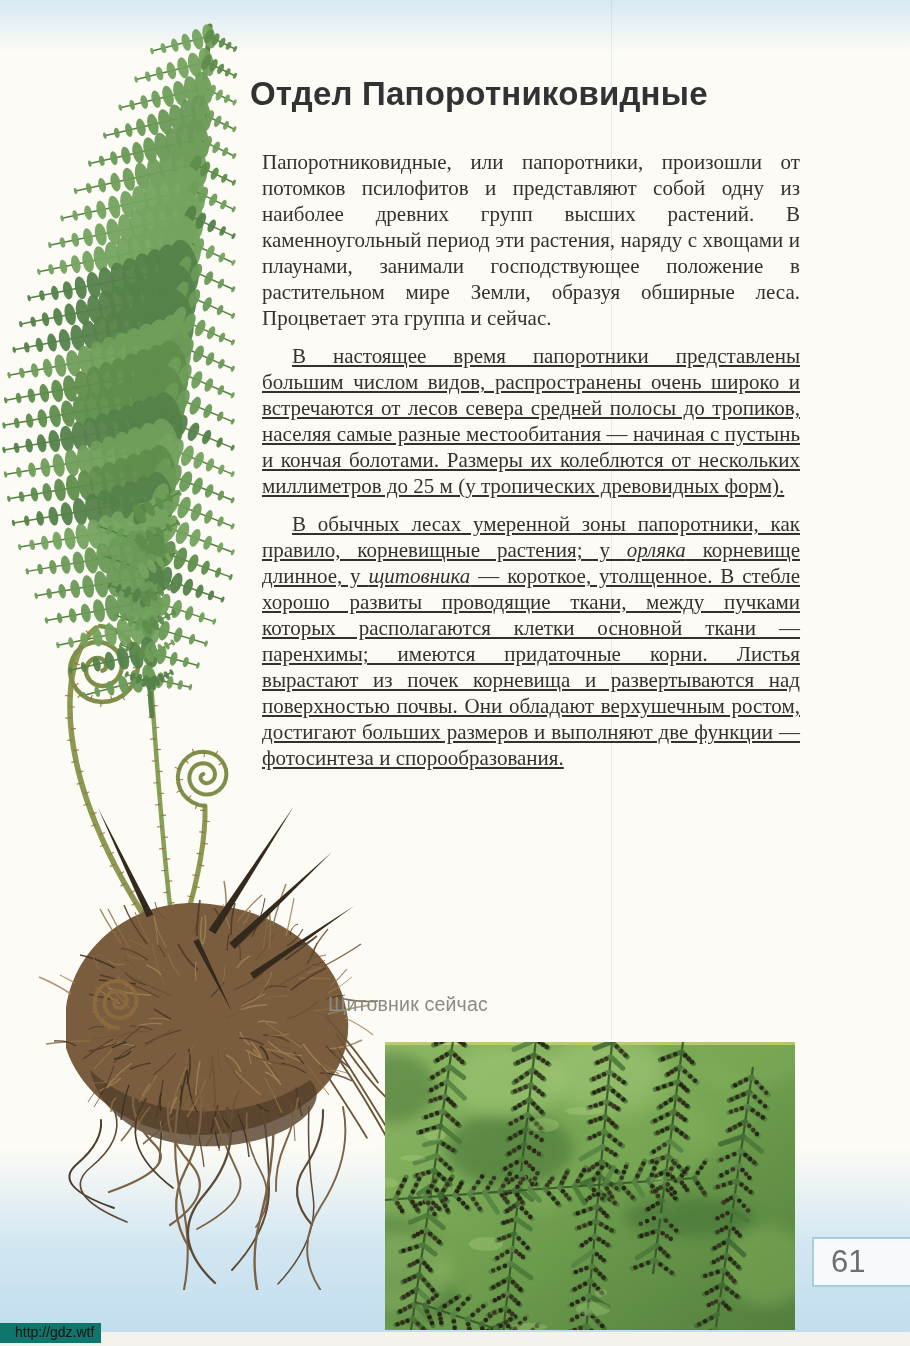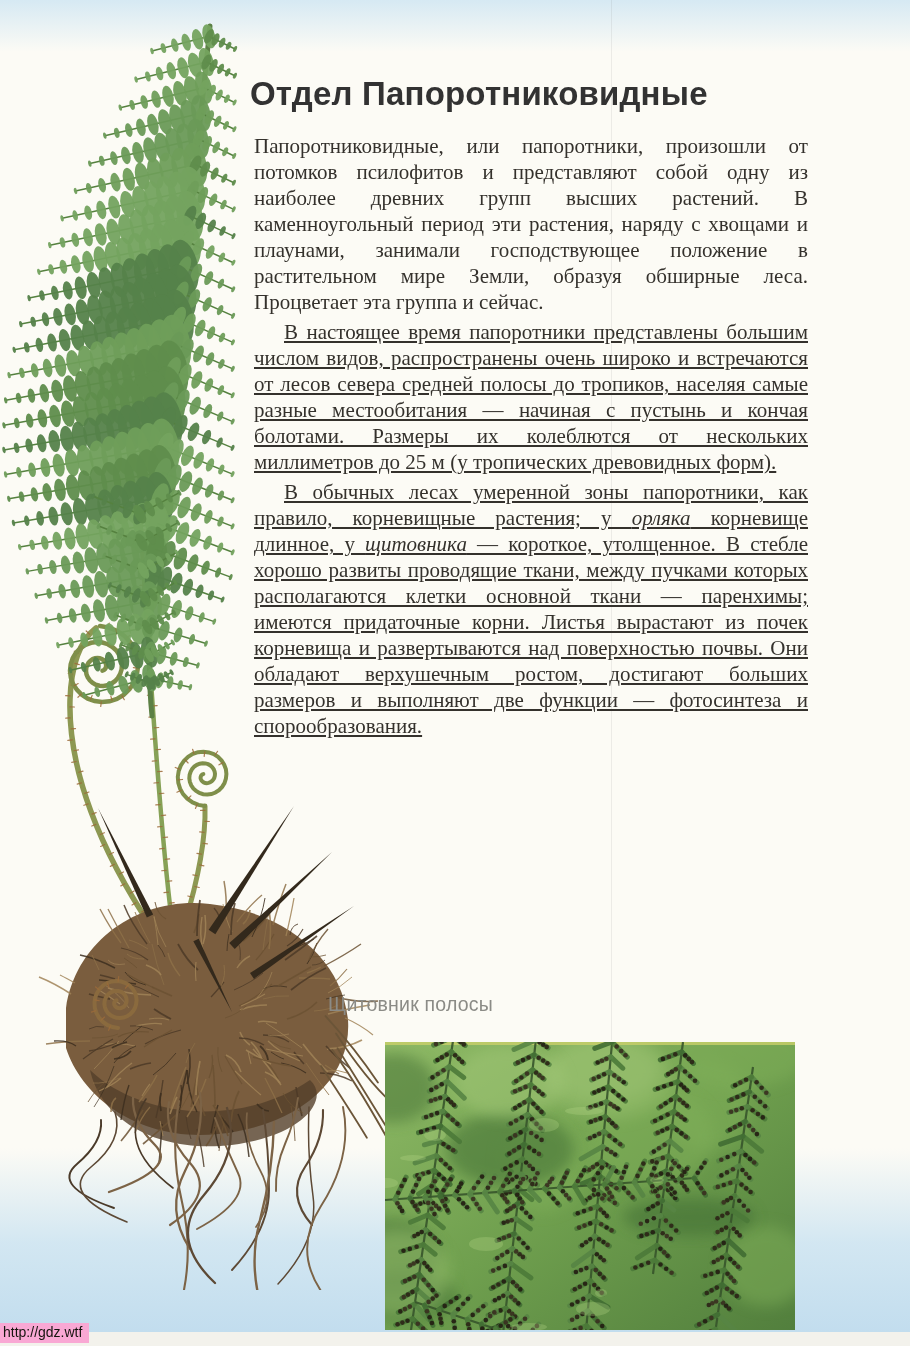--- a/index.html
+++ b/index.html
@@ -7,34 +7,34 @@
         font-family:"Liberation Serif",serif;}
   .top-tint{position:absolute;left:0;top:0;width:910px;height:52px;
         background:linear-gradient(to bottom,#d6e9f3,rgba(252,251,245,0));}
   .bottom-band{position:absolute;left:0;top:1148px;width:910px;height:184px;
         background:linear-gradient(to bottom,rgba(203,227,241,0),rgba(203,227,241,.85) 52%,#c2ddee 100%);}
   .bottom-strip{position:absolute;left:0;top:1332px;width:910px;height:14px;background:#f3f2ec;}
   .scan-line{position:absolute;left:611px;top:0;width:1px;height:1040px;background:rgba(120,120,120,.12);}
   .fern{position:absolute;left:0;top:0;width:400px;height:1290px;}
   .text-col{position:absolute;left:250px;top:76px;width:562px;}
   h1.title{font-family:"Liberation Sans",sans-serif;font-weight:bold;font-size:33px;line-height:1.1;
-        color:#323232;margin:0 0 21px 0;letter-spacing:.2px;}
-  .para{font-size:21px;line-height:26px;color:#34312c;text-align:justify;margin:4px;
+        color:#323232;margin:0 0 37px 0;letter-spacing:.2px;}
+  .para{font-size:21px;line-height:26px;color:#34312c;text-align:justify;margin:12px;
         text-justify:inter-word;}
   .para.indent{text-indent:30px;text-decoration:underline;}
   .para b.lead{font-family:"Liberation Sans",sans-serif;font-size:20.5px;color:#2e2c28;}
   .caption{position:absolute;left:328px;top:993px;font-family:"Liberation Sans",sans-serif;
         font-size:19.5px;color:#8b8b86;letter-spacing:.2px;}
   .photo{position:absolute;left:385px;top:1042px;width:410px;height:288px;box-shadow:0 0 0 1px #b9c49a inset;}
   .photo svg{display:block;width:410px;height:288px;}
   .pagenum-box{position:absolute;left:812px;top:1237px;width:98px;height:50px;box-sizing:border-box;
         background:#f6fafc;border:2px solid #a6cde2;border-right:none;display:flex;align-items:center;
         padding-left:17px;font-family:"Liberation Sans",sans-serif;font-size:31px;color:#6e6e6e;}
-  .watermark{position:absolute;left:0;top:1323px;background:#f9a8d4;color:#16140e;
-        font-family:"Liberation Sans",sans-serif;font-size:14px;line-height:19px;padding:0 7px 1px 3px;}
+  .watermark{position:absolute;left:0;top:1323px;background:#0f766e;color:#16140e;
+        font-family:"Liberation Sans",sans-serif;font-size:14px;line-height:19px;padding:0 7px 1px 15px;}
 </style>
 </head>
 <body>
 
 <div class="page">
 
   <div class="top-tint"></div>
   <div class="bottom-band"></div>
   <div class="bottom-strip"></div>
   <div class="scan-line"></div>
@@ -936,21 +936,21 @@
 
   <div class="text-col">
     <h1 class="title">Отдел Папоротниковидные</h1>
     <div>
         <p class="para"><span>Папоротниковидные, или папоротники, произошли от потомков псилофитов и представляют собой одну из наиболее древних групп высших растений. В каменноугольный период эти растения, наряду с хвощами и плаунами, занимали господствующее положение в растительном мире Земли, образуя обширные леса. Процветает эта группа и сейчас.</span></p>
         <p class="para indent"><span>В настоящее время папоротники представлены большим числом видов, распространены очень широко и встречаются от лесов севера средней полосы до тропиков, населяя самые разные местообитания — начиная с пустынь и кончая болотами. Размеры их колеблются от нескольких миллиметров до 25 м (у тропических древовидных форм).</span></p>
         <p class="para indent"><span>В обычных лесах умеренной зоны папоротники, как правило, корневищные растения; у </span><i>орляка</i><span> корневище длинное, у </span><i>щитовника</i><span> — короткое, утолщенное. В стебле хорошо развиты проводящие ткани, между пучками которых располагаются клетки основной ткани — паренхимы; имеются придаточные корни. Листья вырастают из почек корневища и развертываются над поверхностью почвы. Они обладают верхушечным ростом, достигают больших размеров и выполняют две функции — фотосинтеза и спорообразования.</span></p>
       </div>
   </div>
 
-  <div class="caption">Щитовник полосы</div>
+  <div class="caption">Щитовник сейчас</div>
 
   <div class="photo">
     <svg id="photo-svg" viewBox="0 0 410 288">
       <defs>
         <linearGradient id="pg" x1="0" y1="0" x2="1" y2="1">
           <stop offset="0" stop-color="#8fba66"></stop>
           <stop offset=".5" stop-color="#6f9f4e"></stop>
           <stop offset="1" stop-color="#527f3d"></stop>
         </linearGradient>
         <filter id="blur7" x="-30%" y="-30%" width="160%" height="160%">
@@ -1867,16 +1867,19 @@
         <ellipse cx="28" cy="116" rx="13" ry="3" fill="#b5d787" opacity="0.3"></ellipse>
         <ellipse cx="50" cy="93" rx="11" ry="6" fill="#b5d787" opacity="0.3"></ellipse>
         <ellipse cx="216" cy="251" rx="6" ry="4" fill="#b5d787" opacity="0.3"></ellipse>
         <ellipse cx="101" cy="202" rx="17" ry="7" fill="#b5d787" opacity="0.3"></ellipse>
         <ellipse cx="144" cy="285" rx="18" ry="4" fill="#b5d787" opacity="0.3"></ellipse>
         <ellipse cx="208" cy="267" rx="17" ry="7" fill="#b5d787" opacity="0.3"></ellipse>
         <ellipse cx="199" cy="69" rx="19" ry="4" fill="#b5d787" opacity="0.3"></ellipse>
       </svg>
   </div>
 
+  <div class="pagenum-box">
+    <span>61</span>
+  </div>
 
   <div class="watermark">http://gdz.wtf</div>
 
 </div>
 
 </body></html>

